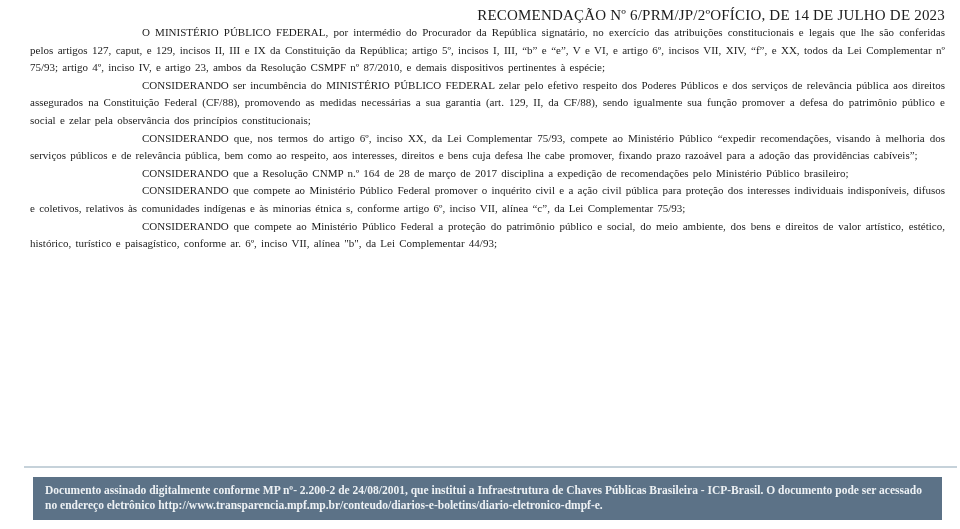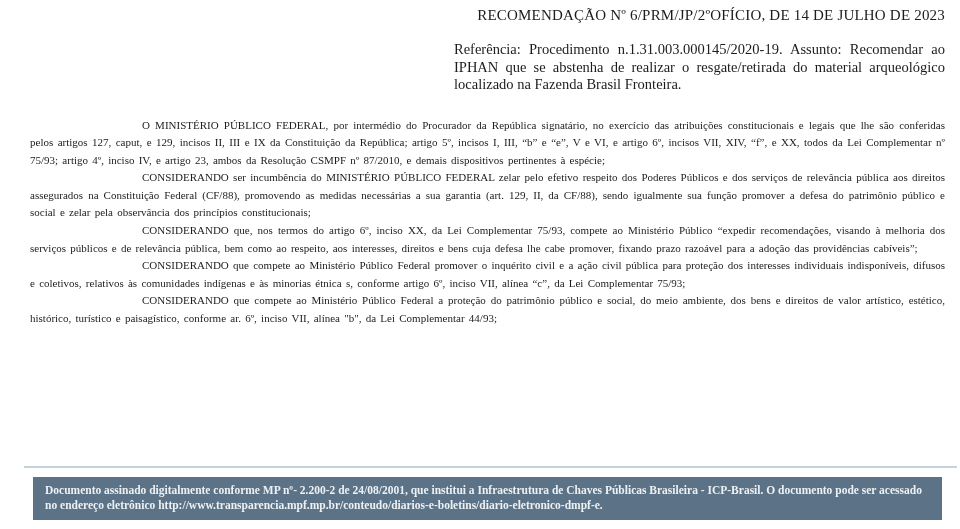--- a/index.html
+++ b/index.html
@@ -17,21 +17,20 @@
     position: absolute;
     top: 6px;
     left: 30px;
     right: 15px;
   }
   .doc-title {
     text-align: right;
     font-size: 15px;
     line-height: 18px;
     letter-spacing: 0.2px;
-    margin-bottom: 17px;
     white-space: nowrap;
   }
   .reference {
     margin-left: 424px;
     text-align: justify;
     font-size: 14.5px;
     line-height: 17.5px;
     margin-bottom: 23px;
   }
   .body-text p {
@@ -64,26 +63,26 @@
   }
 </style>
 </head>
 <body>
 
 <div class="page">
   <div class="content">
 
     <div class="doc-title">RECOMENDAÇÃO Nº 6/PRM/JP/2ºOFÍCIO, DE 14 DE JULHO DE 2023</div>
 
-    <div class="reference">Referência: Procedimento n.1.31.003.000145/2020-19. Assunto: Recomendar ao IPHAN que se abstenha de realizar o resgate/retirada do material arqueológico localizado na Fazenda Brasil Fronteira.</div>
 
     <div class="body-text">
       <p>O MINISTÉRIO PÚBLICO FEDERAL, por intermédio do Procurador da República signatário, no exercício das atribuições constitucionais e legais que lhe são conferidas pelos artigos 127, caput, e 129, incisos II, III e IX da Constituição da República; artigo 5º, incisos I, III, “b” e “e”, V e VI, e artigo 6º, incisos VII, XIV, “f”, e XX, todos da Lei Complementar nº 75/93; artigo 4º, inciso IV, e artigo 23, ambos da Resolução CSMPF nº 87/2010, e demais dispositivos pertinentes à espécie;</p>
       <p>CONSIDERANDO ser incumbência do MINISTÉRIO PÚBLICO FEDERAL zelar pelo efetivo respeito dos Poderes Públicos e dos serviços de relevância pública aos direitos assegurados na Constituição Federal (CF/88), promovendo as medidas necessárias a sua garantia (art. 129, II, da CF/88), sendo igualmente sua função promover a defesa do patrimônio público e social e zelar pela observância dos princípios constitucionais;</p>
       <p>CONSIDERANDO que, nos termos do artigo 6º, inciso XX, da Lei Complementar 75/93, compete ao Ministério Público “expedir recomendações, visando à melhoria dos serviços públicos e de relevância pública, bem como ao respeito, aos interesses, direitos e bens cuja defesa lhe cabe promover, fixando prazo razoável para a adoção das providências cabíveis”;</p>
+      <p>CONSIDERANDO que a Resolução CNMP n.º 164 de 28 de março de 2017 disciplina a expedição de recomendações pelo Ministério Público brasileiro;</p>
       <p>CONSIDERANDO que compete ao Ministério Público Federal promover o inquérito civil e a ação civil pública para proteção dos interesses individuais indisponíveis, difusos e coletivos, relativos às comunidades indígenas e às minorias étnica s, conforme artigo 6º, inciso VII, alínea “c”, da Lei Complementar 75/93;</p>
       <p>CONSIDERANDO que compete ao Ministério Público Federal a proteção do patrimônio público e social, do meio ambiente, dos bens e direitos de valor artístico, estético, histórico, turístico e paisagístico, conforme ar. 6º, inciso VII, alínea "b", da Lei Complementar 44/93;</p>
     </div>
   </div>
 
   <div class="footer-separator" style="background: rgb(198, 210, 218);"></div>
 
   <div class="signature-footer" style="background: rgb(92, 114, 135); color: rgb(237, 241, 244); font-weight: bold;">
     <span>Documento assinado digitalmente conforme MP nº- 2.200-2 de 24/08/2001, que institui a Infraestrutura de Chaves Públicas Brasileira - ICP-Brasil.  O documento pode ser acessado no endereço eletrônico http://www.transparencia.mpf.mp.br/conteudo/diarios-e-boletins/diario-eletronico-dmpf-e.</span>
   </div>

